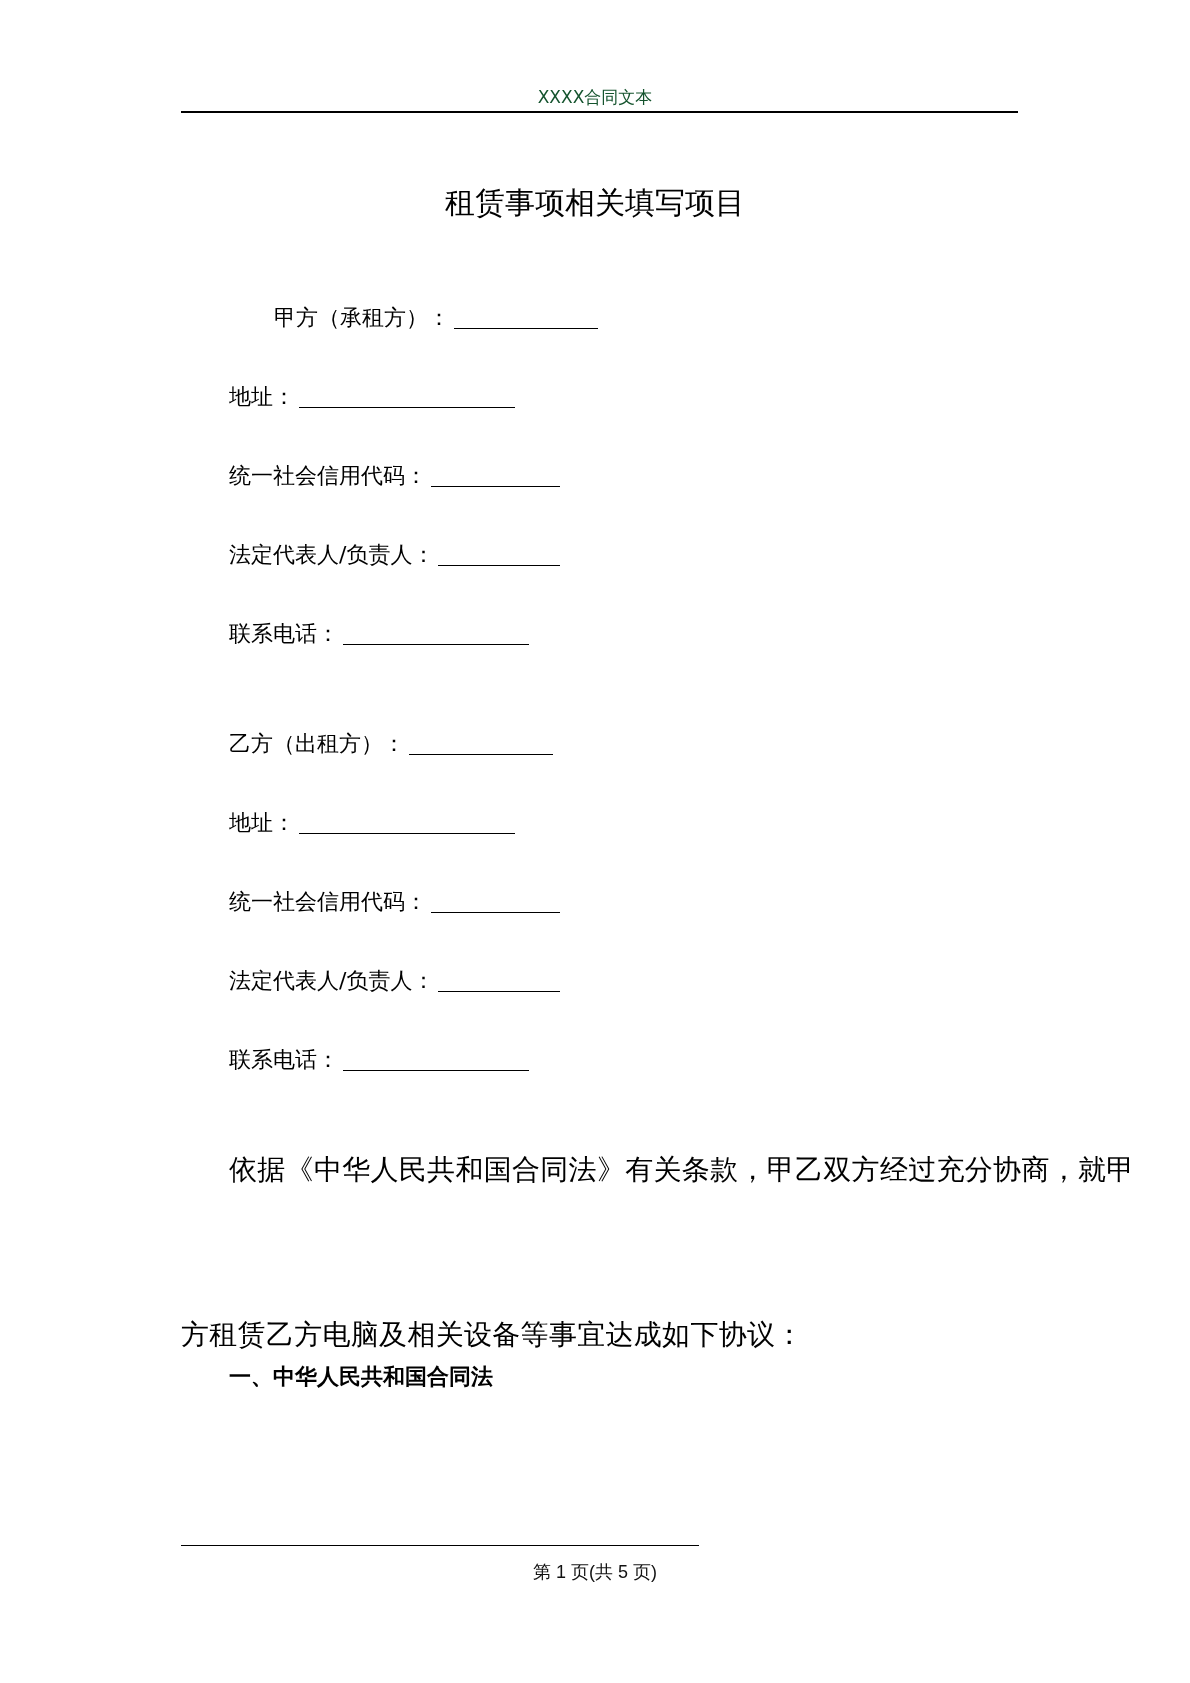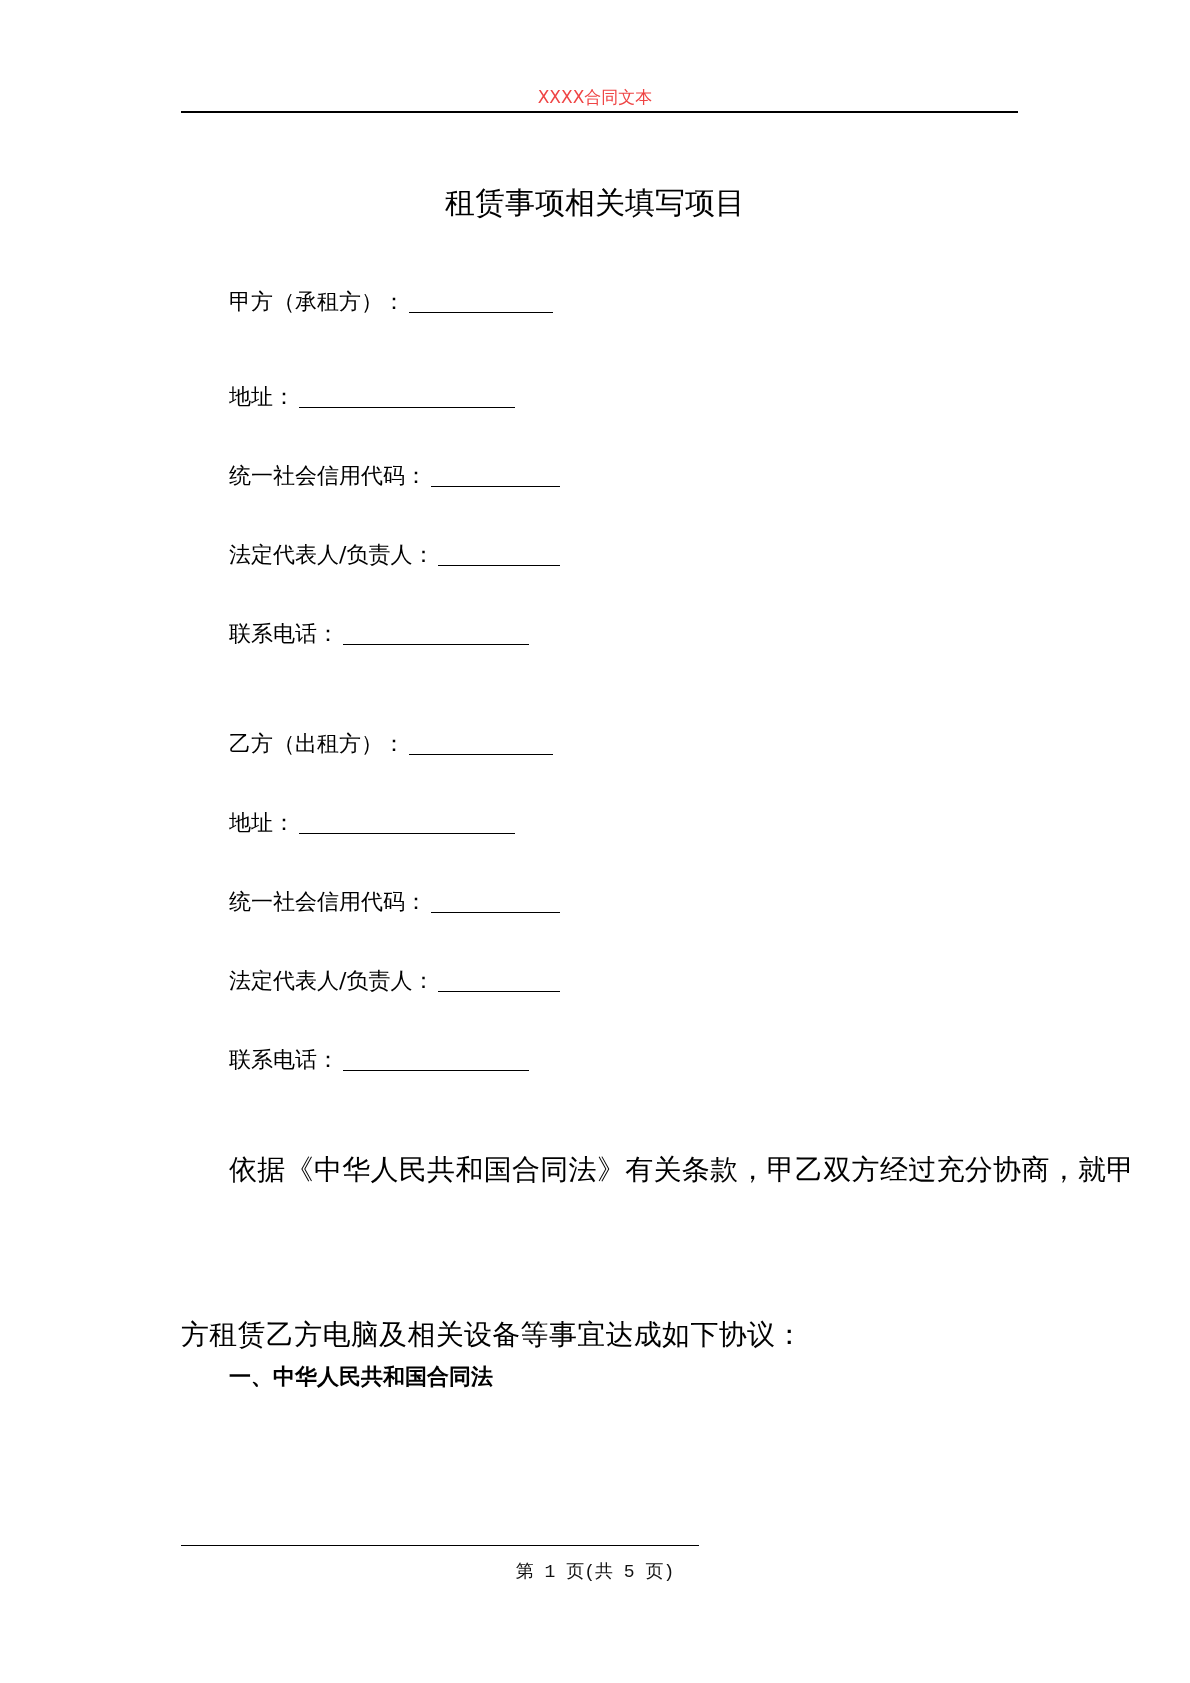--- a/index.html
+++ b/index.html
@@ -16,21 +16,21 @@
       color: #000000;
     }
     .header-text {
       position: absolute;
       left: 0;
       width: 1190px;
       top: 86px;
       text-align: center;
       font-size: 17px;
       line-height: 22px;
-      color: #ef4444;
+      color: #14532d;
     }
     .header-rule {
       position: absolute;
       left: 181px;
       width: 837px;
       top: 111px;
       height: 0;
       border-top: 2px solid #000;
     }
     .doc-title {
@@ -83,35 +83,35 @@
       top: 1545px;
       height: 0;
       border-top: 1.5px solid #000;
     }
     .footer-text {
       position: absolute;
       left: 0;
       width: 1190px;
       top: 1560px;
       text-align: center;
-      font-family: Liberation Mono, monospace;
+      font-family: Liberation Sans, sans-serif;
       font-size: 18px;
       line-height: 24px;
       color: #111;
     }
   </style>
 </head>
 <body>
 
 <div class="header-text">XXXX合同文本</div>
 <div class="header-rule"></div>
 
 <div class="doc-title">租赁事项相关填写项目</div>
 
-<div class="field" style="top:287px;">
+<div class="field" style="top:303px;margin-left:45px;">
   <span>甲方（承租方）：</span>
   <span class="blank" style="width:144px;"></span>
 </div>
 <div class="field" style="top:382px;">
   <span>地址：</span>
   <span class="blank" style="width:216px;"></span>
 </div>
 <div class="field" style="top:461px;">
   <span>统一社会信用代码：</span>
   <span class="blank" style="width:129px;"></span>

